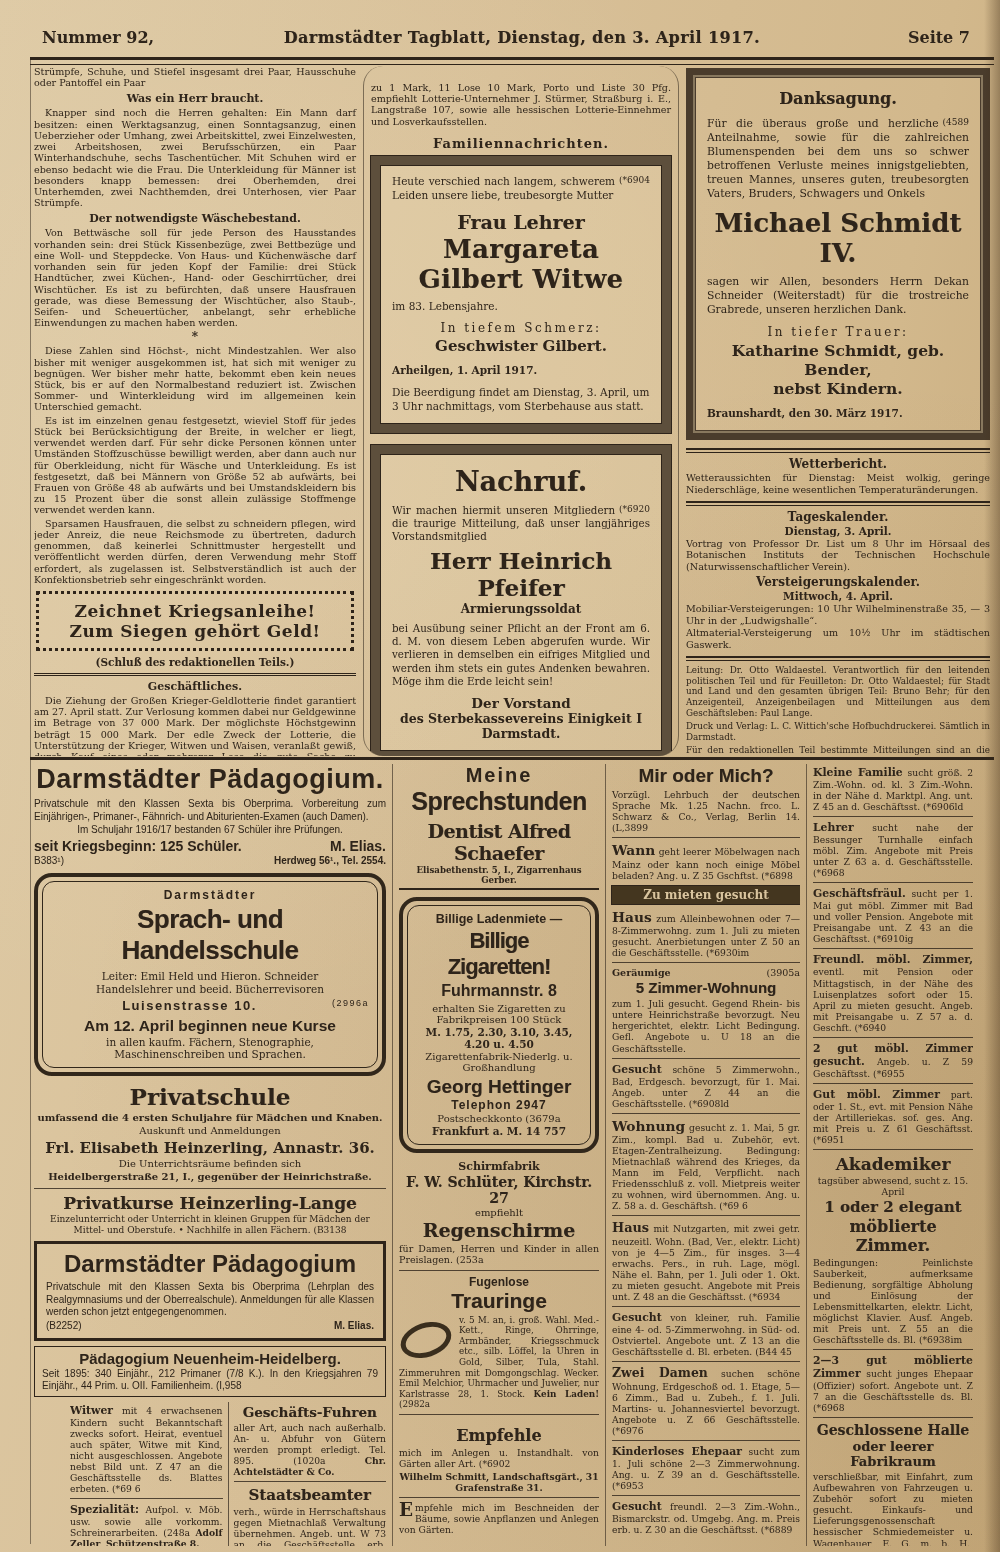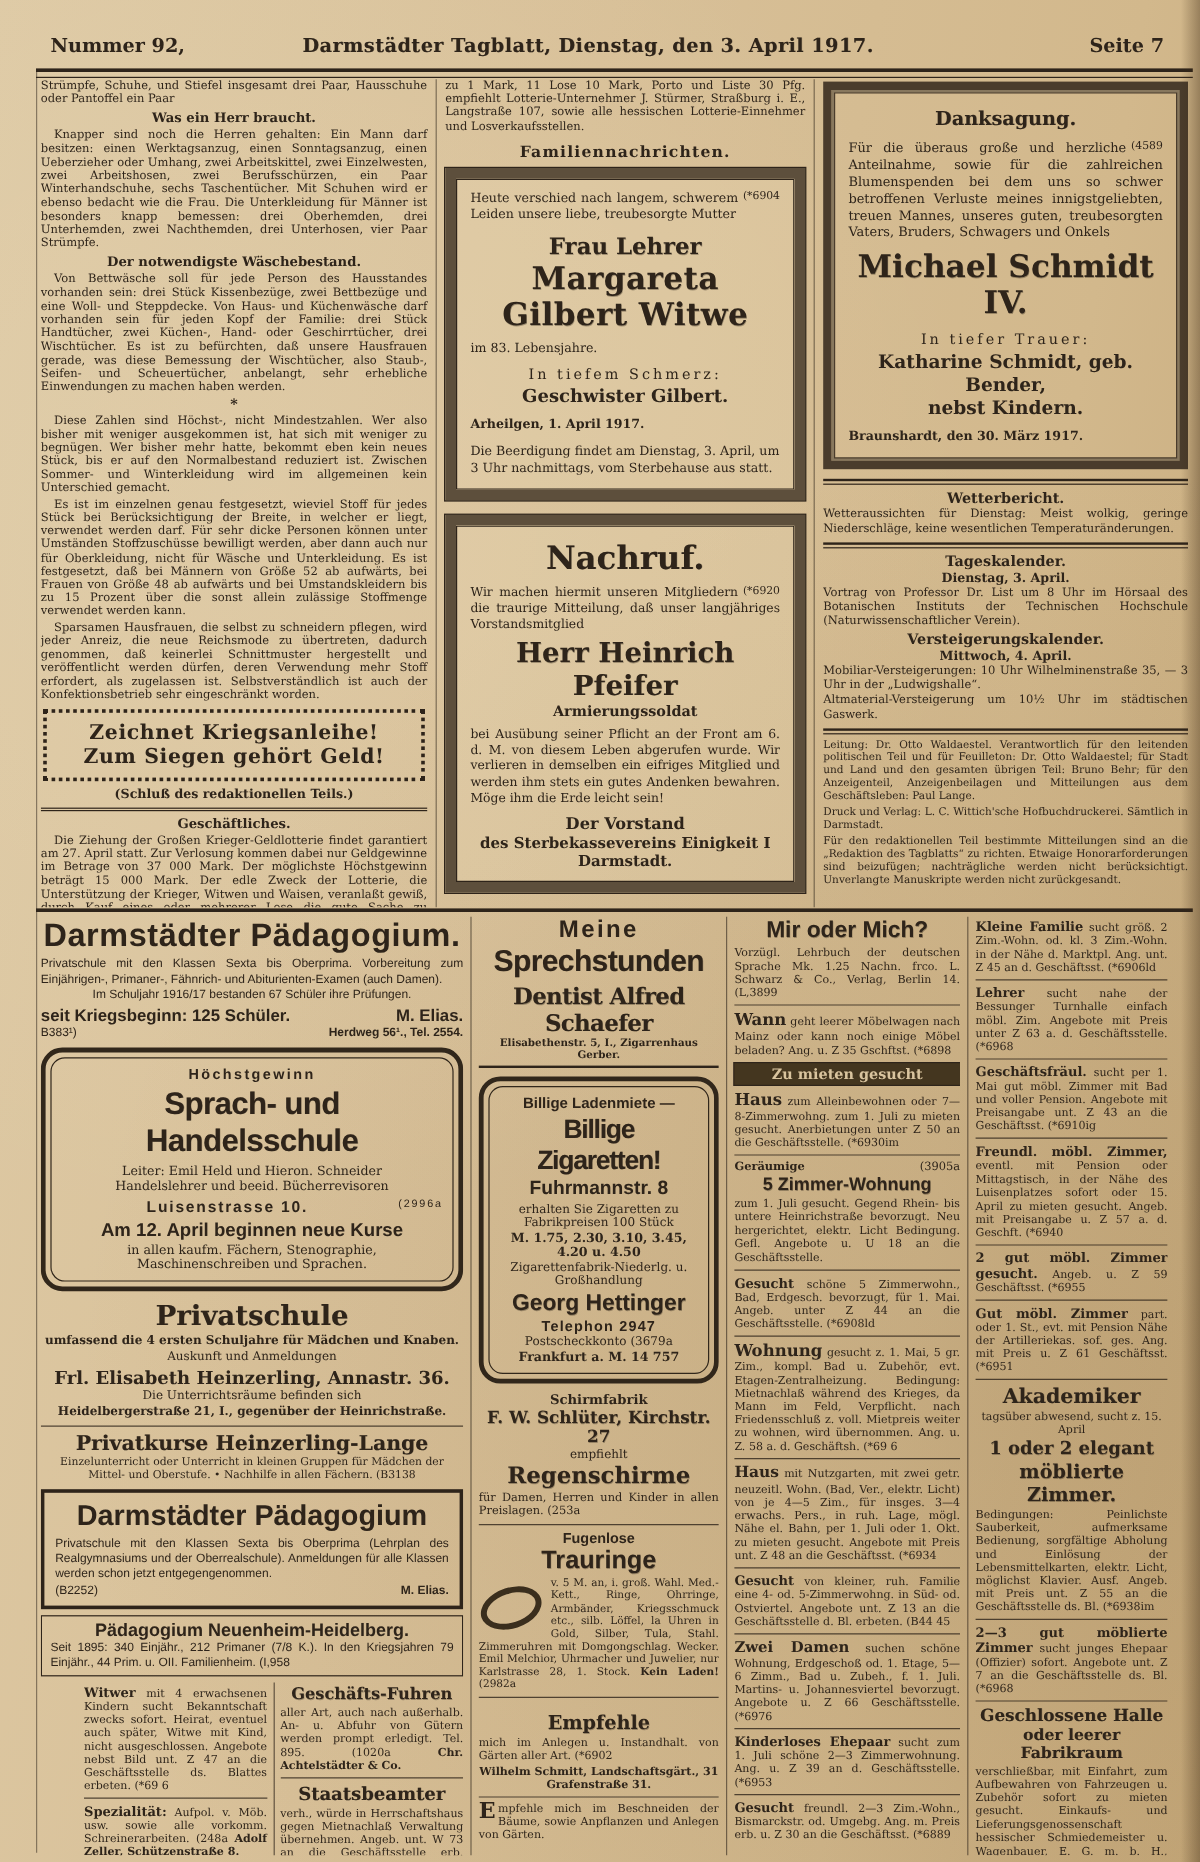--- a/index.html
+++ b/index.html
@@ -11,29 +11,29 @@
       linear-gradient(100deg,#decaa5 0%,#d8c098 40%,#d2b88c 75%,#c6a97a 100%);}
   .page::before{content:"";position:absolute;left:30px;top:60px;bottom:8px;
     border-left:1px solid rgba(46,36,26,.5);}
   .page::after{content:"";position:absolute;right:0;top:0;width:16px;height:100%;
     background:linear-gradient(to right,transparent,rgba(60,40,18,.38));}
   .sans{font-family:"Liberation Sans","DejaVu Sans",sans-serif;}
   .ink{text-shadow:.4px .4px 0 rgba(46,36,26,.35);}
 
   .masthead{position:absolute;top:28px;left:42px;right:30px;display:flex;align-items:baseline;font-weight:bold;}
   .masthead .issue{width:210px;font-size:16px;}
-  .masthead .title{flex:1;text-align:left;font-size:16px;letter-spacing:.4px;}
+  .masthead .title{flex:1;text-align:right;font-size:16px;letter-spacing:.4px;}
   .masthead .pageno{width:210px;text-align:right;font-size:16px;}
   .headrule{position:absolute;top:57px;left:30px;right:6px;height:4px;
     border-top:3px solid #2e241a;border-bottom:1px solid #2e241a;}
 
   .top{position:absolute;top:66px;left:34px;right:10px;height:690px;display:flex;}
   .colA{width:322px;padding-right:7px;overflow:hidden;}
-  .colB{width:300px;padding:0 7px;overflow:hidden;
-    border-left:1px solid rgba(46,36,26,.55);border-right:1px solid rgba(46,36,26,.55);}
+  .colB{width:300px;padding:16px 7px;overflow:hidden;
+    border-left:1px solid rgba(46,36,26,.55);border-right:1px solid rgba(46,36,26,.55);border-radius:20px;}
   .colC{flex:1;padding-left:7px;overflow:hidden;}
 
   .jp{font-size:9.6px;line-height:1.17;text-align:justify;margin:0 0 2px;text-indent:11px;}
   .noind{text-indent:0;}
   .shead{text-align:center;font-weight:bold;font-size:11px;margin:4px 0 2px;}
   .starline{text-align:center;font-size:12px;font-weight:bold;margin:1px 0;}
 
   .warbox{border:3px dotted #2e241a;margin:6px 2px 5px;padding:7px 4px;text-align:center;}
   .warbox div{font-size:17px;font-weight:bold;letter-spacing:.5px;}
   .schluss{text-align:center;font-size:10.5px;font-weight:bold;margin:5px 0 3px;
@@ -191,20 +191,21 @@
         <div class="nr-sig1">Der Vorstand</div>
         <div class="nr-sig2">des Sterbekassevereins Einigkeit I Darmstadt.</div>
       </div>
     </section>
 
     <section class="colC">
       <div class="dank">
         <div class="dank-title ink">Danksagung.</div>
         <p class="dank-body"><span class="ref">(4589</span><span>Für die überaus große und herzliche Anteilnahme, sowie für die zahlreichen Blumenspenden bei dem uns so schwer betroffenen Verluste meines innigstgeliebten, treuen Mannes, unseres guten, treubesorgten Vaters, Bruders, Schwagers und Onkels</span></p>
         <div class="dank-name ink">Michael Schmidt IV.</div>
+        <p class="dank-body">sagen wir Allen, besonders Herrn Dekan Schneider (Weiterstadt) für die trostreiche Grabrede, unseren herzlichen Dank.</p>
         <div class="dank-grief">In tiefer Trauer:</div>
         <div class="dank-fam">Katharine Schmidt, geb. Bender,</div>
         <div class="dank-fam">nebst Kindern.</div>
         <div class="dank-place">Braunshardt, den 30. März 1917.</div>
       </div>
 
       <div class="crule"></div>
       <div class="chead12">Wetterbericht.</div>
       <p class="cbody">Wetteraussichten für Dienstag: Meist wolkig, geringe Niederschläge, keine wesentlichen Temperaturänderungen.</p>
       <div class="crule"></div>
@@ -240,21 +241,21 @@
           <span class="big-b">M. Elias.</span>
         </div>
         <div class="rowsplit sans">
           <span>B383¹)</span>
           <span class="bold">Herdweg 56¹., Tel. 2554.</span>
         </div>
       </div>
 
       <div class="plate">
         <div class="plate-in">
-          <div class="sprach-top sans">Höchstgewinn</div>
+          <div class="sprach-top sans">Darmstädter</div>
           <div class="sprach-title sans ink">Sprach- und Handelsschule</div>
           <div class="pl-line">Leiter: Emil Held und Hieron. Schneider</div>
           <div class="pl-line">Handelslehrer und beeid. Bücherrevisoren</div>
           <div class="pl-addr sans"><span>Luisenstrasse 10.</span> <span class="ref">(2996a</span></div>
           <div class="pl-kurs sans">Am 12. April beginnen neue Kurse</div>
           <div class="pl-line">in allen kaufm. Fächern, Stenographie, Maschinenschreiben und Sprachen.</div>
         </div>
       </div>
 
       <div>

